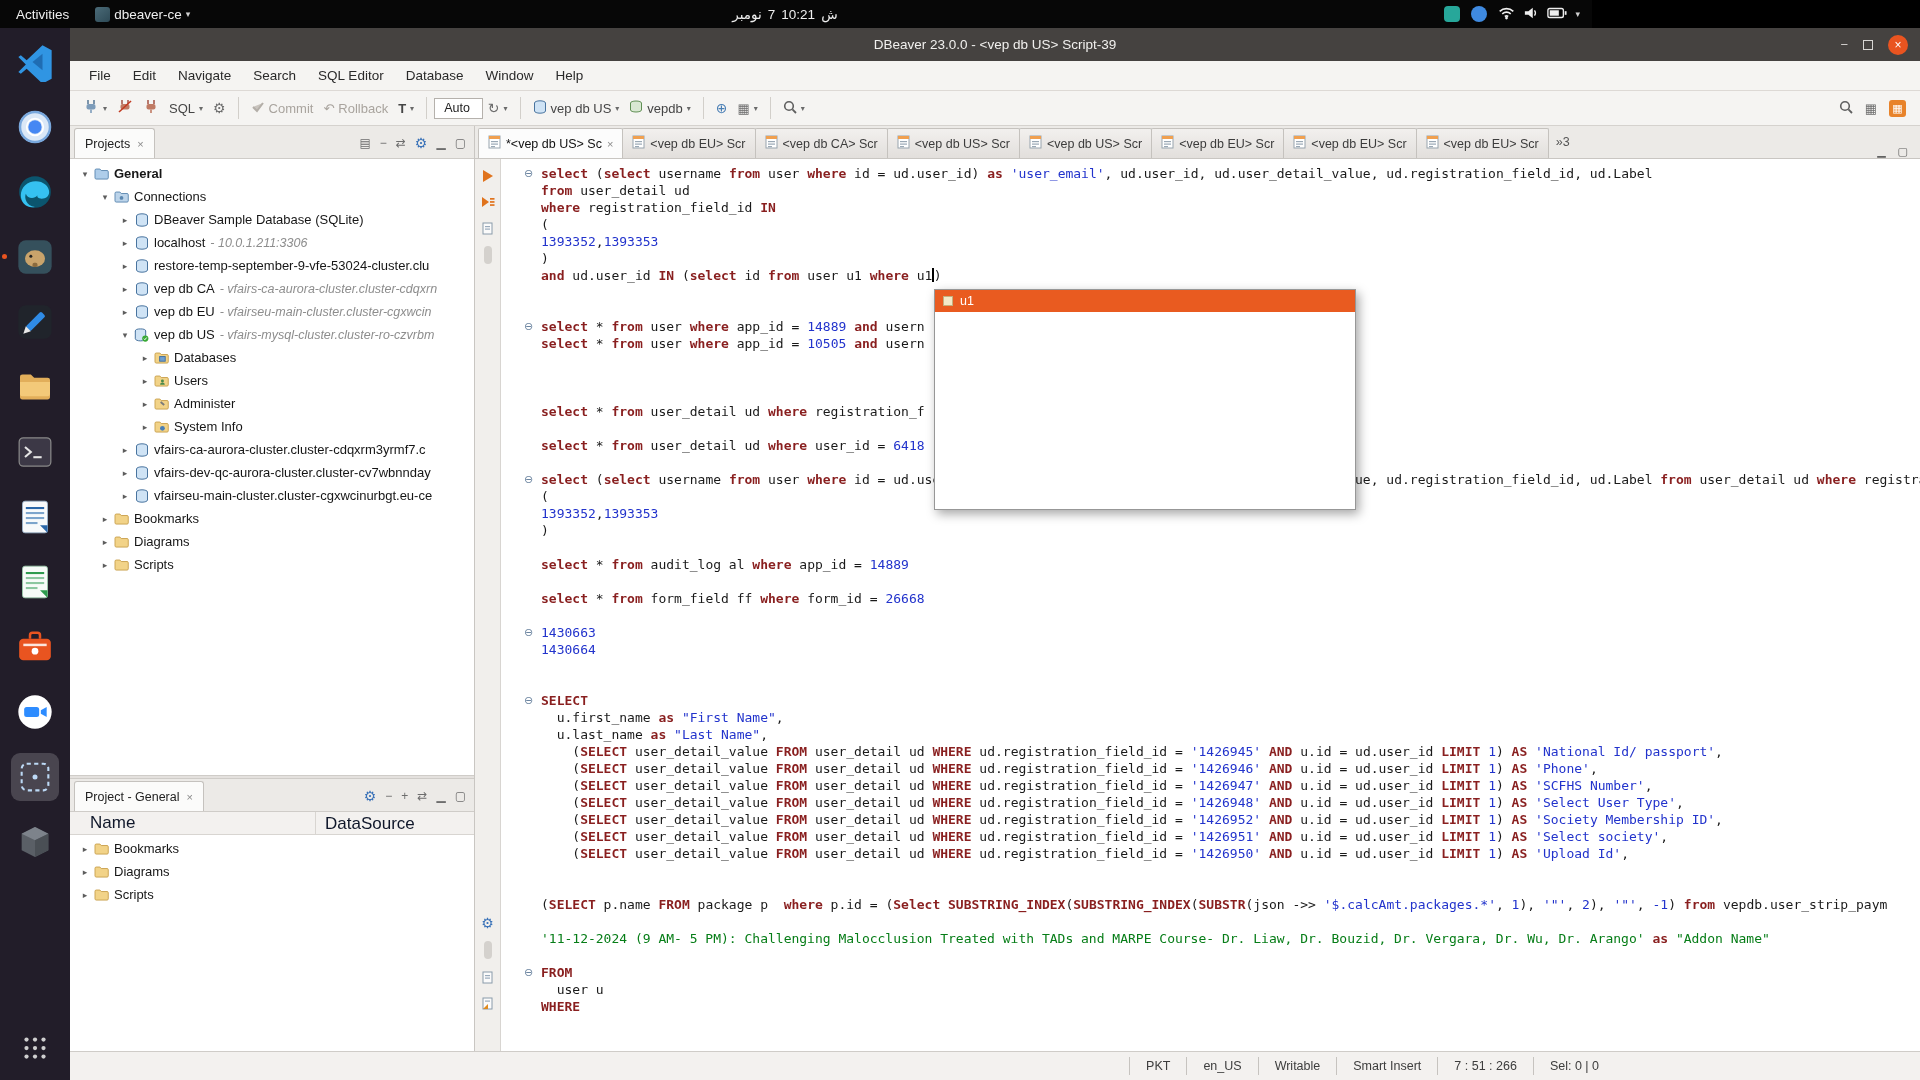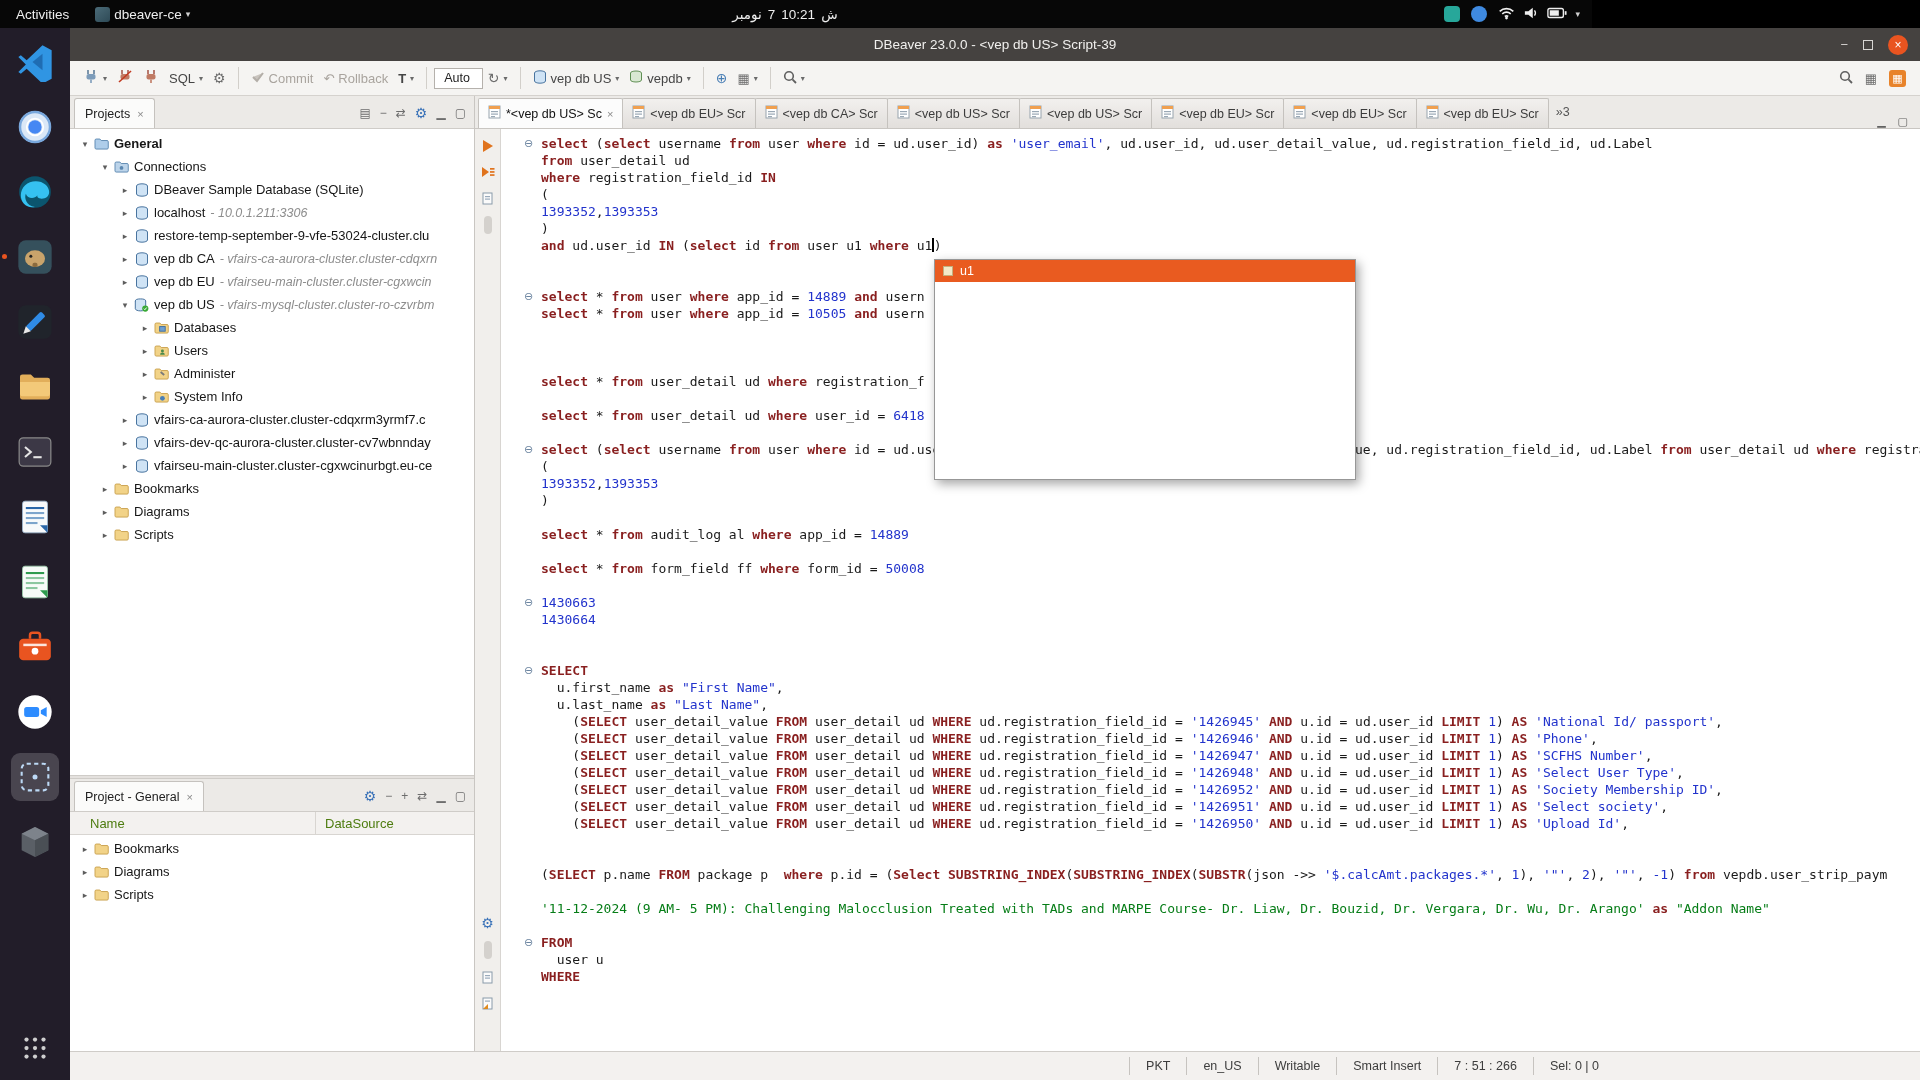--- a/index.html
+++ b/index.html
@@ -50,21 +50,21 @@
   .hicons{margin-left:auto;display:flex;align-items:center;gap:9px;padding:0 8px 7px 0;color:#6d6d6d;font-size:12px}
   .tree{flex:1;overflow:hidden;font-size:13px;padding-top:3px}
   .trow{height:23px;display:flex;align-items:center;white-space:nowrap;overflow:hidden}
   .arrow{width:14px;text-align:center;color:#5d5d5d;font-size:9px;flex:none}
   .ticon{width:19px;flex:none;display:flex;justify-content:center;align-items:center}
   .tlabel{margin-left:3px;color:#161616}
   .tlabel.bold{font-weight:bold}
   .tdetail{color:#8d8d8d;margin-left:5px;font-style:italic;font-size:12.5px}
   .vsplit{height:4px;background:#e4e1de;border-top:1px solid #cfccc8;border-bottom:1px solid #cfccc8;flex:none}
   .generalpart{height:272px;display:flex;flex-direction:column;flex:none}
-  .gridhead{height:23px;display:flex;align-items:center;background:#f3f1ef;border-bottom:1px solid #d8d5d1;font-size:13px;color:#4d7c0f;flex:none}
+  .gridhead{height:23px;display:flex;align-items:flex-end;background:#f3f1ef;border-bottom:1px solid #d8d5d1;font-size:17px;color:#0f172a;flex:none}
   .col-name{width:246px;padding-left:20px;border-right:1px solid #d8d5d1;height:100%;display:flex;align-items:center}
   .col-ds{padding-left:9px}
   .gridrows{flex:1;overflow:hidden;font-size:13px;padding-top:2px}
   
   .rightcol{flex:1;display:flex;flex-direction:column;min-width:0}
   .etabs{height:33px;background:#eceae7;border-bottom:1px solid #c9c6c2;display:flex;align-items:flex-end;padding-left:3px;flex:none}
   .etab{height:30px;display:flex;align-items:center;gap:5px;padding:0 9px;font-size:12.5px;color:#3c3c3c;background:linear-gradient(#f2f0ee,#e2dfdc);border:1px solid #c5c2be;border-bottom:none;margin-right:-1px;white-space:nowrap;border-radius:2px 2px 0 0}
   .etab.active{background:#fcfcfc;color:#111}
   .overflow{align-self:center;margin-left:8px;color:#555;font-size:12.5px}
   .ewin{margin-left:auto;display:flex;align-items:center;gap:12px;padding:0 12px;color:#5d5d5d;font-size:11px}
@@ -249,20 +249,30 @@
 
   <div class="titlebar">
     <span>DBeaver 23.0.0 - &lt;vep db US&gt; Script-39</span>
     <span class="winbtns">
       <span>−</span>
       <span class="winbtn-max"></span>
       <span class="winbtn-close">×</span>
     </span>
   </div>
 
+  <div class="menubar">
+      <span class="menu-item">File</span>
+      <span class="menu-item">Edit</span>
+      <span class="menu-item">Navigate</span>
+      <span class="menu-item">Search</span>
+      <span class="menu-item">SQL Editor</span>
+      <span class="menu-item">Database</span>
+      <span class="menu-item">Window</span>
+      <span class="menu-item">Help</span>
+    </div>
 
   <div class="toolbar">
     <span class="tbtn">
       <span><svg width="16" height="15" viewBox="0 0 16 15">
             <path d="M5 1v4M11 1v4" stroke="#5f7d99" stroke-width="1.6"></path>
             <rect x="3.5" y="5" width="9" height="5.5" rx="2" fill="#7d9cba"></rect>
             <path d="M8 10.5V14" stroke="#7d9cba" stroke-width="1.6"></path>
           </svg></span>
       <span class="caret">▾</span>
     </span>
@@ -751,21 +761,21 @@
               <div class="cline"><span class="ltext"></span></div>
               <div class="cline"><span class="ltext"><span class="tk-k">select</span><span class="tk-p"> * </span><span class="tk-k">from</span><span class="tk-p"> user_detail ud </span><span class="tk-k">where</span><span class="tk-p"> user_id = </span><span class="tk-n">6418</span></span></div>
               <div class="cline"><span class="ltext"></span></div>
               <div class="cline"><span class="fold">⊖</span><span class="ltext"><span class="tk-k">select</span><span class="tk-p"> (</span><span class="tk-k">select</span><span class="tk-p"> username </span><span class="tk-k">from</span><span class="tk-p"> user </span><span class="tk-k">where</span><span class="tk-p"> id = ud.user_id) </span><span class="tk-k">as</span><span class="tk-p"> </span><span class="tk-s">'user_email'</span><span class="tk-p">, ud.user_id, ud.user_detail_value, ud.registration_field_id, ud.Label </span><span class="tk-k">from</span><span class="tk-p"> user_detail ud </span><span class="tk-k">where</span><span class="tk-p"> registration_field_id </span></span></div>
               <div class="cline"><span class="ltext"><span class="tk-p">(</span></span></div>
               <div class="cline"><span class="ltext"><span class="tk-n">1393352</span><span class="tk-p">,</span><span class="tk-n">1393353</span></span></div>
               <div class="cline"><span class="ltext"><span class="tk-p">)</span></span></div>
               <div class="cline"><span class="ltext"></span></div>
               <div class="cline"><span class="ltext"><span class="tk-k">select</span><span class="tk-p"> * </span><span class="tk-k">from</span><span class="tk-p"> audit_log al </span><span class="tk-k">where</span><span class="tk-p"> app_id = </span><span class="tk-n">14889</span></span></div>
               <div class="cline"><span class="ltext"></span></div>
-              <div class="cline"><span class="ltext"><span class="tk-k">select</span><span class="tk-p"> * </span><span class="tk-k">from</span><span class="tk-p"> form_field ff </span><span class="tk-k">where</span><span class="tk-p"> form_id = </span><span class="tk-n">50008</span></span></div>
+              <div class="cline"><span class="ltext"><span class="tk-k">select</span><span class="tk-p"> * </span><span class="tk-k">from</span><span class="tk-p"> form_field ff </span><span class="tk-k">where</span><span class="tk-p"> form_id = </span><span class="tk-n">26668</span></span></div>
               <div class="cline"><span class="ltext"></span></div>
               <div class="cline"><span class="fold">⊖</span><span class="ltext"><span class="tk-n">1430663</span></span></div>
               <div class="cline"><span class="ltext"><span class="tk-n">1430664</span></span></div>
               <div class="cline"><span class="ltext"></span></div>
               <div class="cline"><span class="ltext"></span></div>
               <div class="cline"><span class="fold">⊖</span><span class="ltext"><span class="tk-k">SELECT</span></span></div>
               <div class="cline"><span class="ltext"><span class="tk-p">  u.first_name </span><span class="tk-k">as</span><span class="tk-p"> </span><span class="tk-s">"First Name"</span><span class="tk-p">,</span></span></div>
               <div class="cline"><span class="ltext"><span class="tk-p">  u.last_name </span><span class="tk-k">as</span><span class="tk-p"> </span><span class="tk-s">"Last Name"</span><span class="tk-p">,</span></span></div>
               <div class="cline"><span class="ltext"><span class="tk-p">    (</span><span class="tk-k">SELECT</span><span class="tk-p"> user_detail_value </span><span class="tk-k">FROM</span><span class="tk-p"> user_detail ud </span><span class="tk-k">WHERE</span><span class="tk-p"> ud.registration_field_id = </span><span class="tk-s">'1426945'</span><span class="tk-p"> </span><span class="tk-k">AND</span><span class="tk-p"> u.id = ud.user_id </span><span class="tk-k">LIMIT</span><span class="tk-p"> </span><span class="tk-n">1</span><span class="tk-p">) </span><span class="tk-k">AS</span><span class="tk-p"> </span><span class="tk-s">'National Id/ passport'</span><span class="tk-p">,</span></span></div>
               <div class="cline"><span class="ltext"><span class="tk-p">    (</span><span class="tk-k">SELECT</span><span class="tk-p"> user_detail_value </span><span class="tk-k">FROM</span><span class="tk-p"> user_detail ud </span><span class="tk-k">WHERE</span><span class="tk-p"> ud.registration_field_id = </span><span class="tk-s">'1426946'</span><span class="tk-p"> </span><span class="tk-k">AND</span><span class="tk-p"> u.id = ud.user_id </span><span class="tk-k">LIMIT</span><span class="tk-p"> </span><span class="tk-n">1</span><span class="tk-p">) </span><span class="tk-k">AS</span><span class="tk-p"> </span><span class="tk-s">'Phone'</span><span class="tk-p">,</span></span></div>

